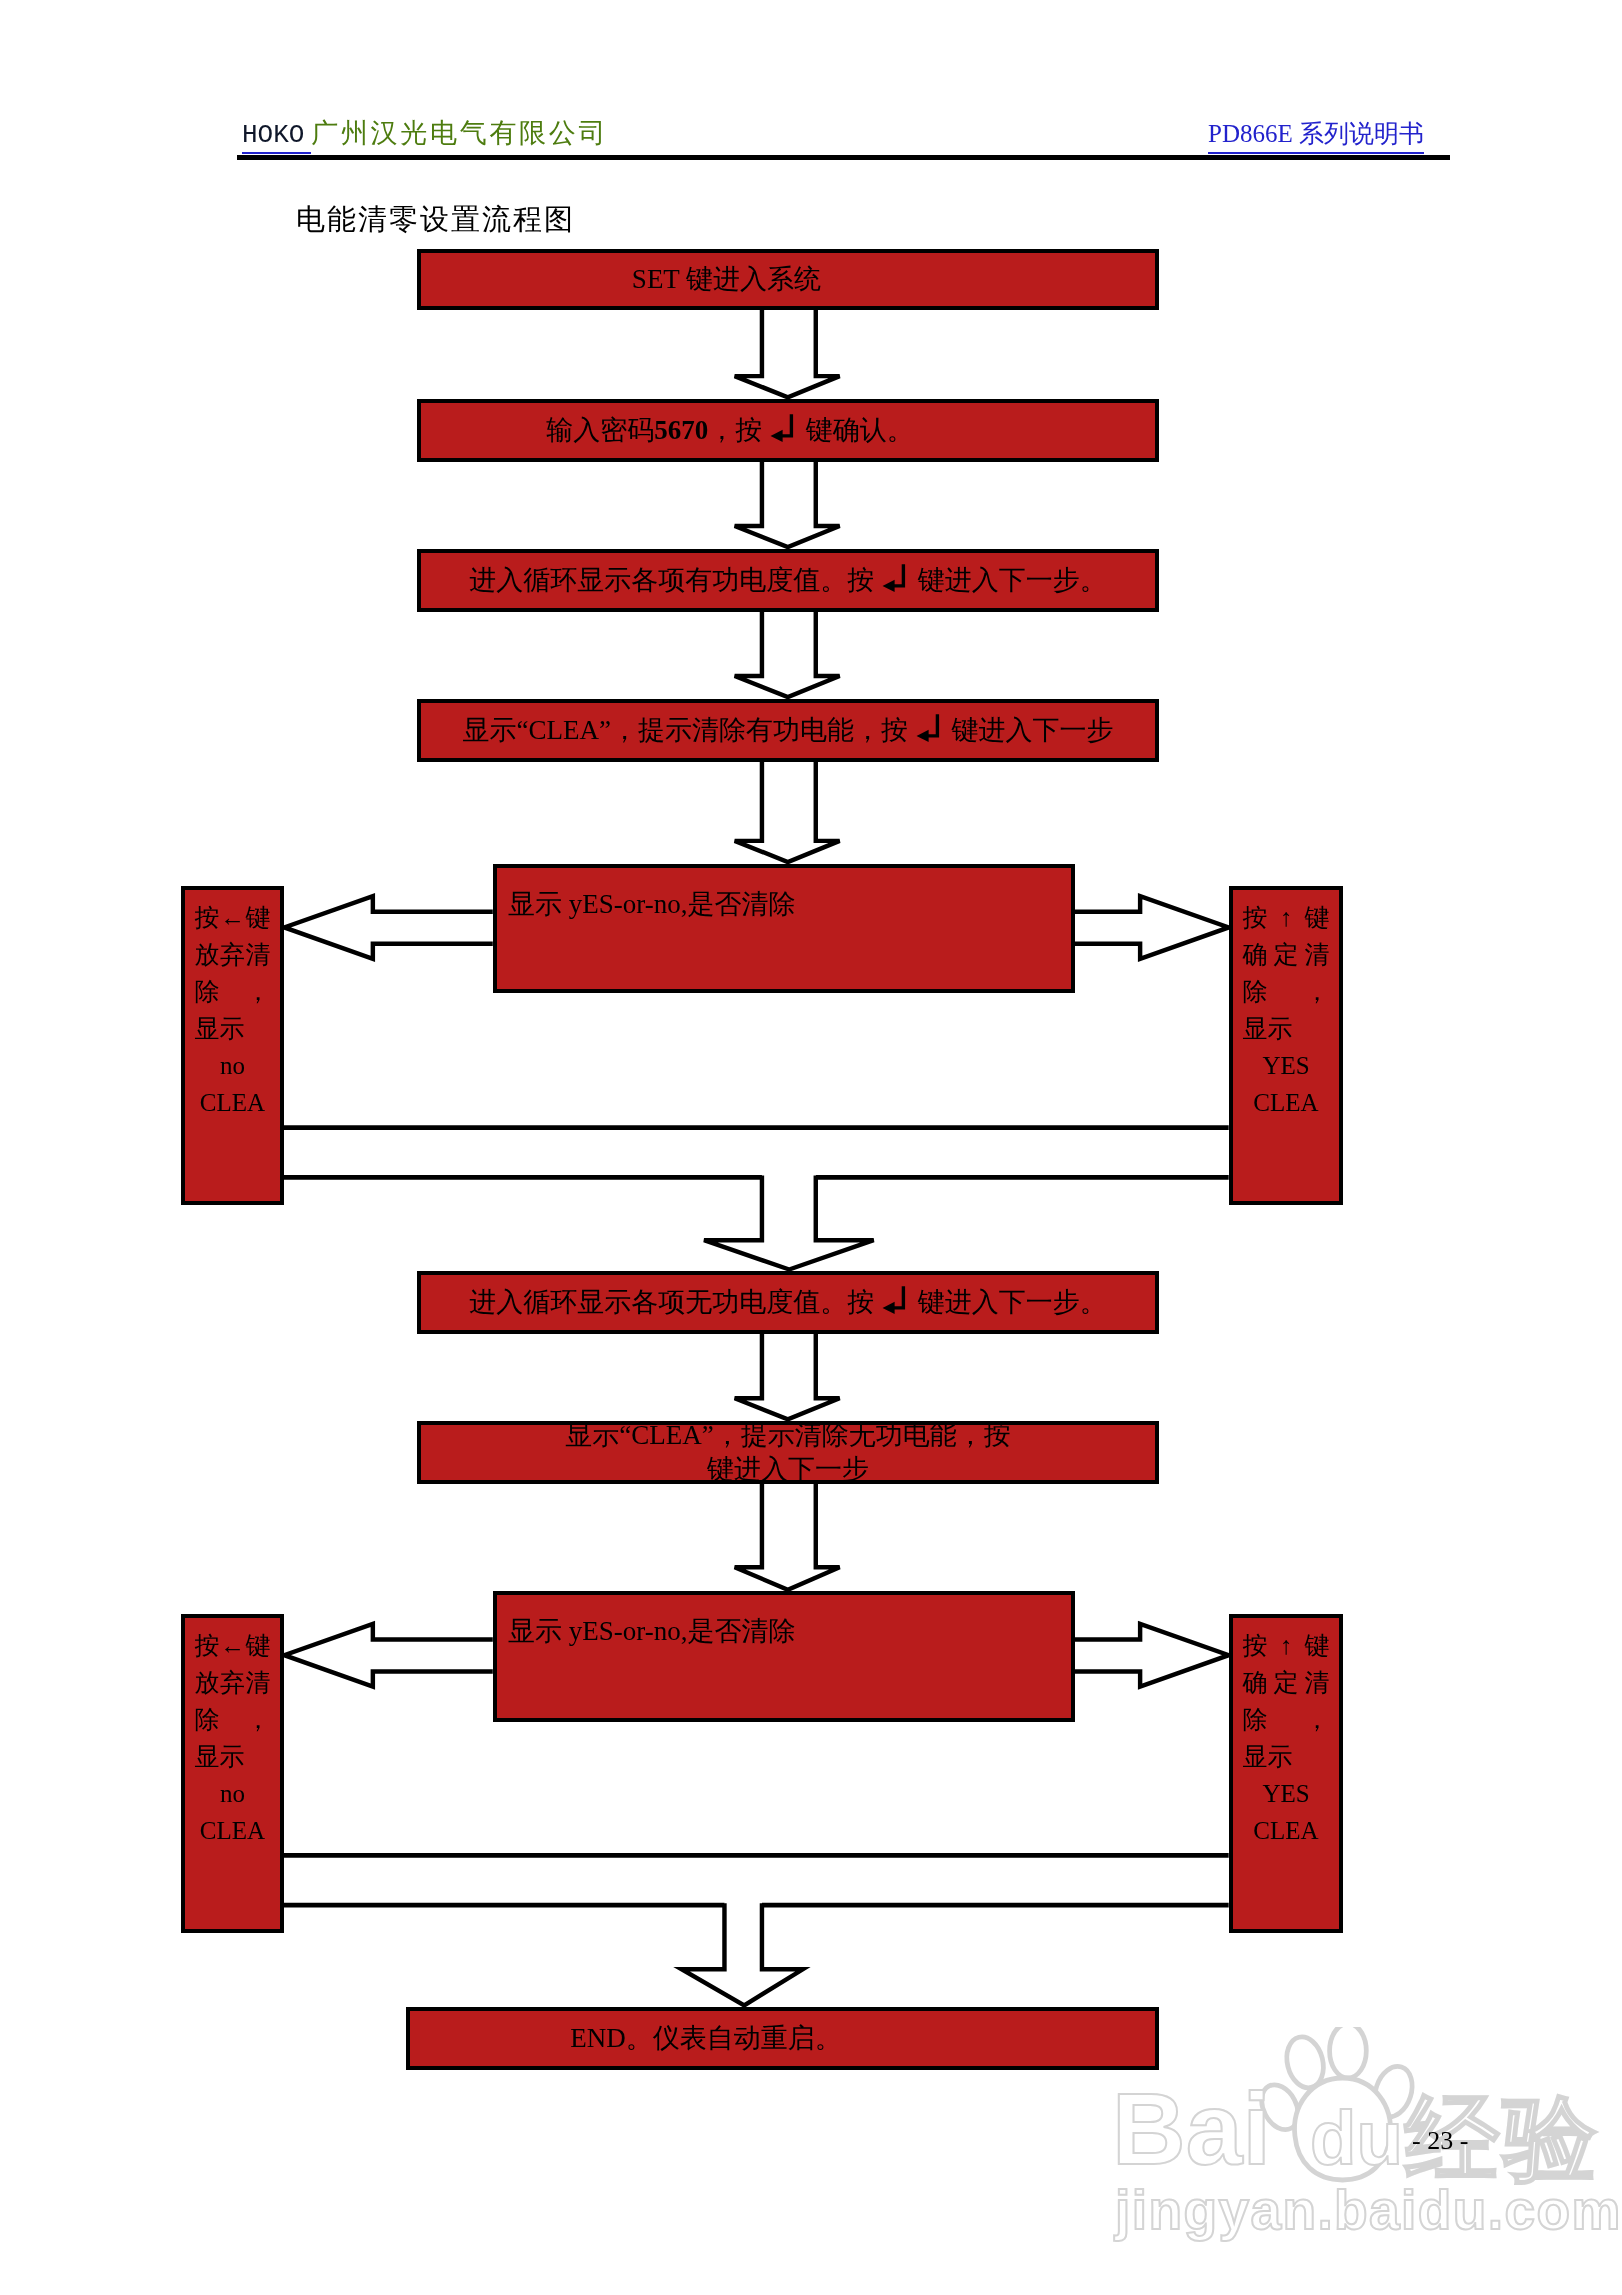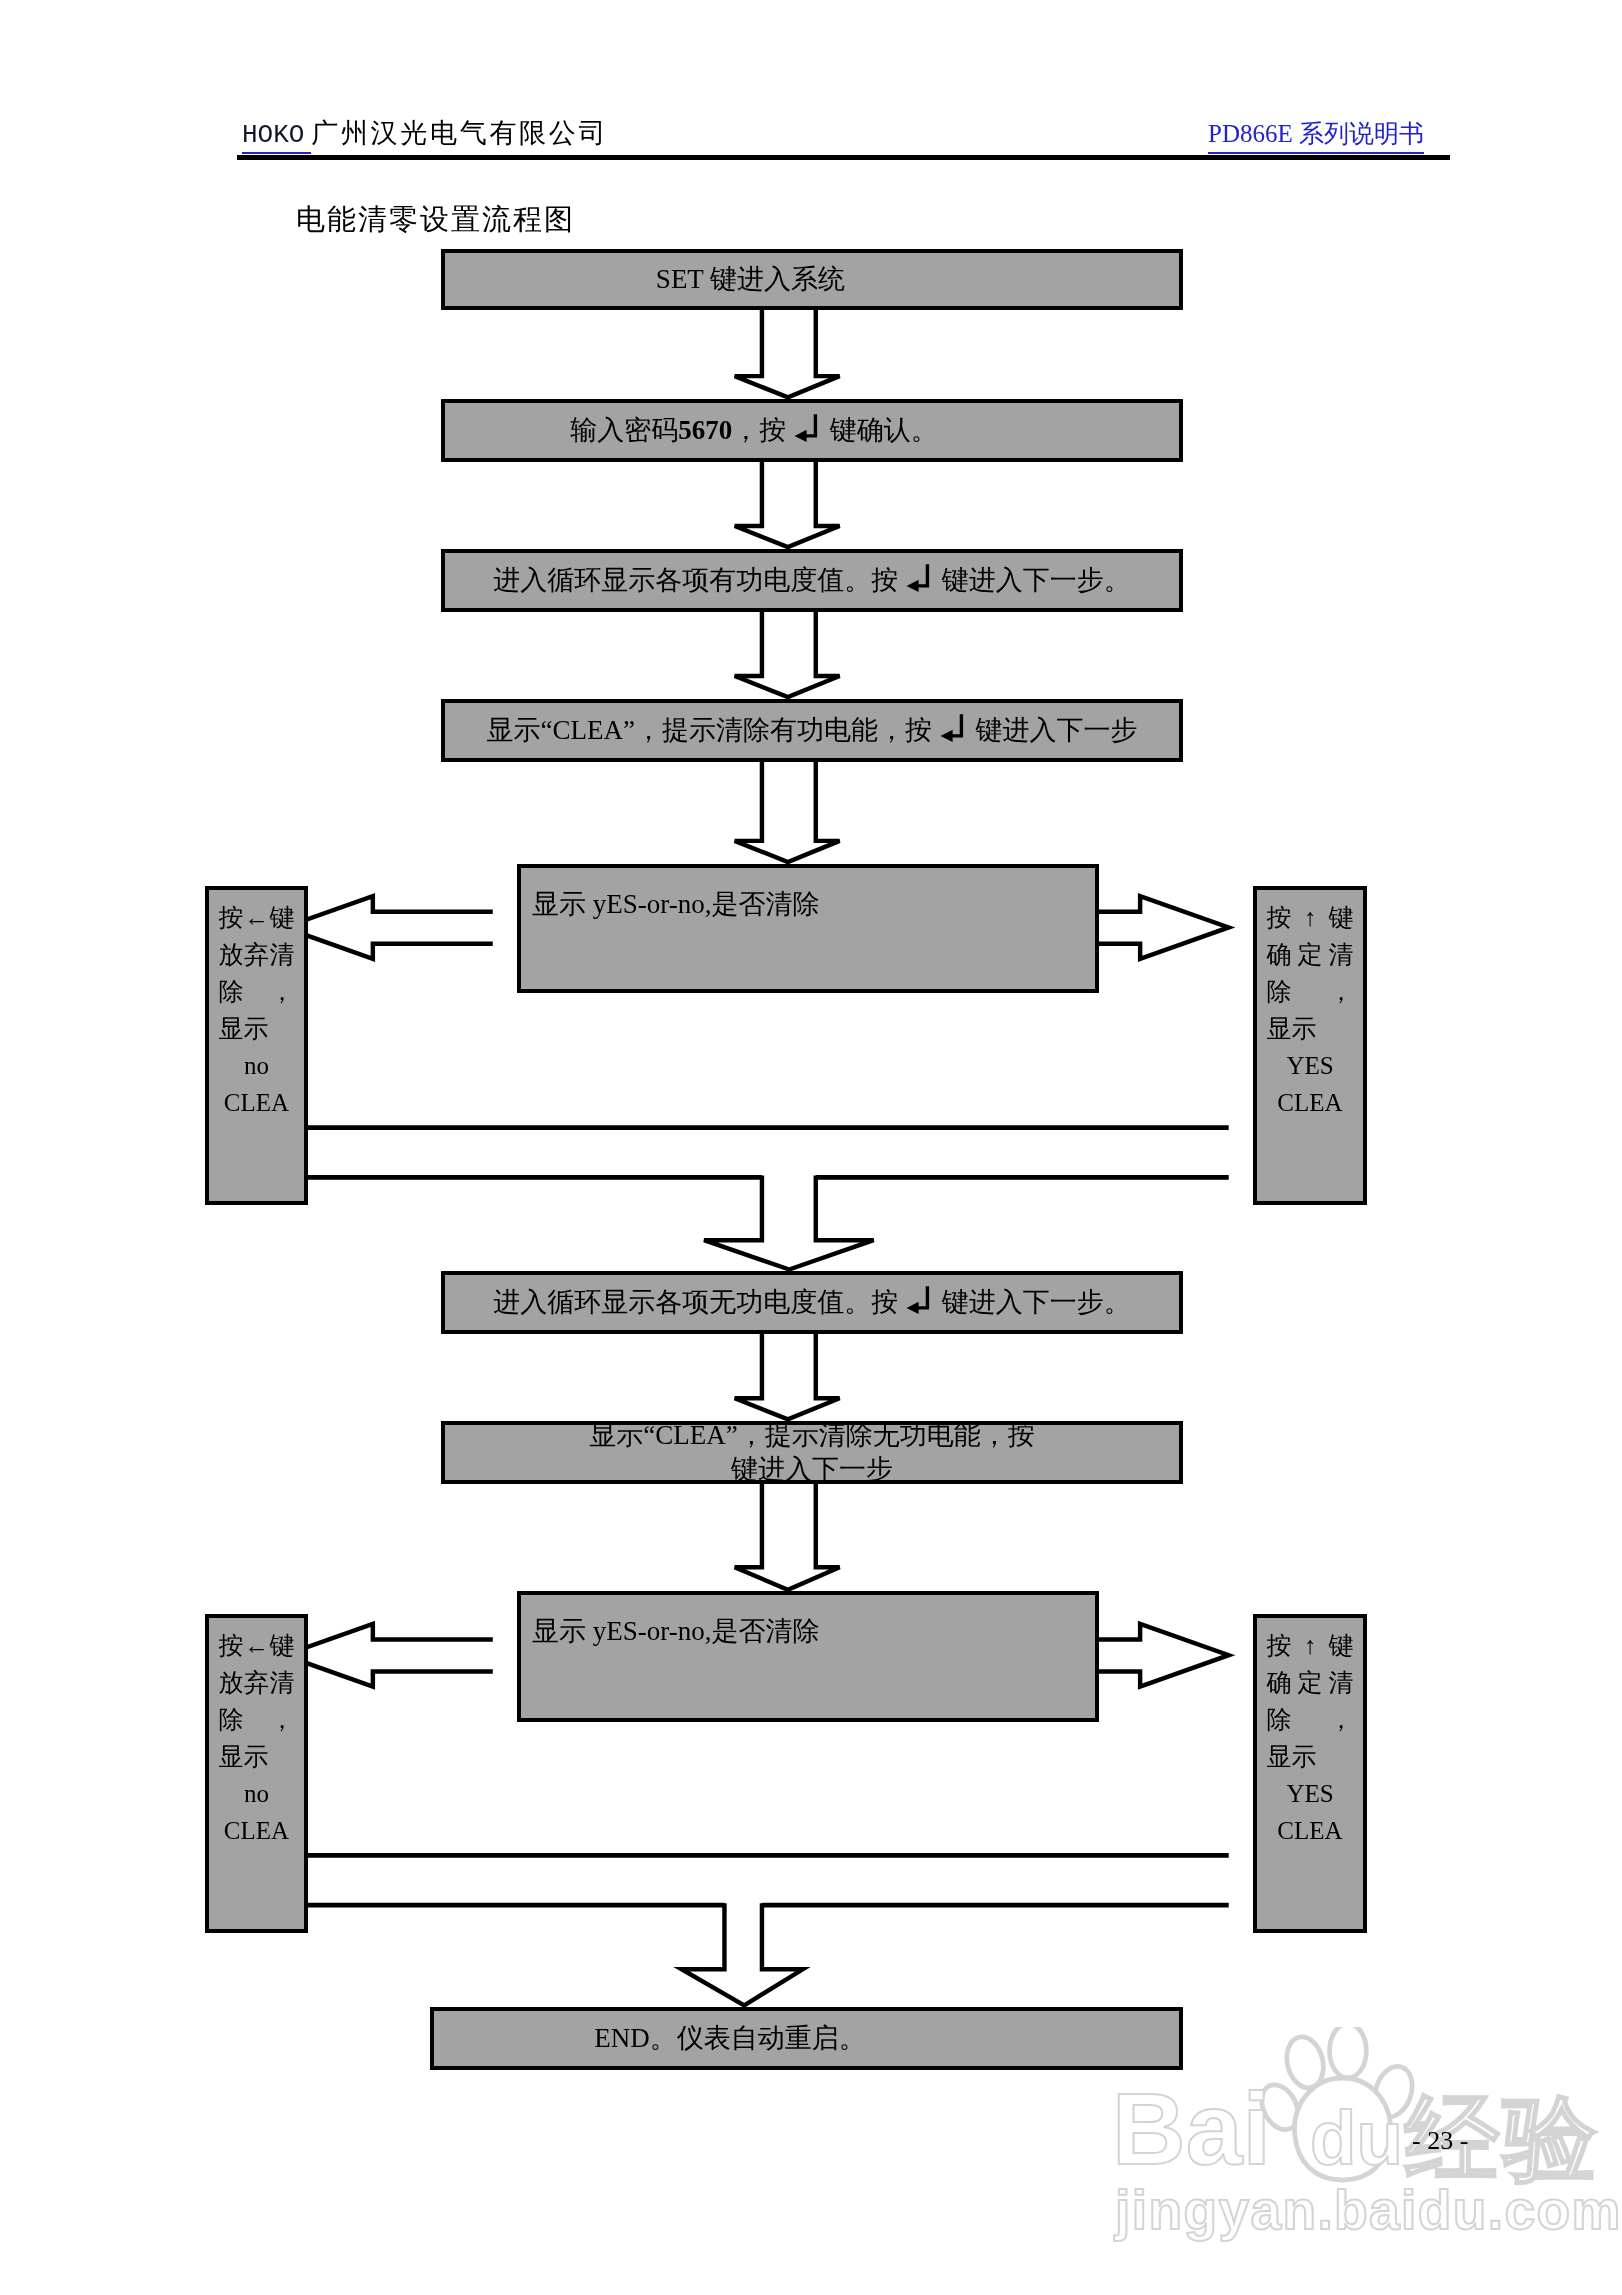--- a/index.html
+++ b/index.html
@@ -3,30 +3,30 @@
 <meta charset="utf-8">
 <style>
   html,body{margin:0;padding:0;background:#888;}
   .page{
     position:relative;width:1622px;height:2295px;background:#ffffff;overflow:hidden;
     font-family:"Liberation Serif","DejaVu Serif",serif;color:#000;
   }
   
   .hdr-left{position:absolute;left:242px;top:115px;font-size:27px;white-space:nowrap;}
   .hdr-logo{font-family:"Liberation Mono","DejaVu Sans Mono",monospace;font-size:26px;color:#0f172a;border-bottom:2.7px solid #2222cc;padding:0 6.8px 2px 0;}
-  .hdr-company{letter-spacing:2.7px;color:#000000;}
+  .hdr-company{letter-spacing:2.7px;color:#4d7c0f;}
   .hdr-right{position:absolute;left:1208px;top:117px;font-size:25px;color:#2222cc;border-bottom:2.7px solid #2222cc;padding-bottom:2px;white-space:nowrap;}
   .hdr-rule{position:absolute;left:237px;top:155px;width:1213px;height:4.8px;background:#000;}
   .doc-title{position:absolute;left:296px;top:200px;font-size:29px;letter-spacing:2px;}
 
   
   .fbox{
-    position:absolute;box-sizing:border-box;border:4.1px solid #000;background:#a3a3a3;
+    position:absolute;box-sizing:border-box;border:4.1px solid #000;background:#b91c1c;
     display:flex;align-items:center;justify-content:center;
-    font-size:27px;line-height:1.25;white-space:nowrap;z-index:2;margin-left:24px;
+    font-size:27px;line-height:1.25;white-space:nowrap;z-index:2;
   }
   .b-main{left:417px;width:742px;}
   .bold{font-weight:bold;}
   .decision{justify-content:flex-start;align-items:flex-start;padding:20.4px 0 0 11px;}
   .sidebox{display:block;padding:9.5px 9.5px 0 9.5px;font-size:25px;}
   .sidebox .sl{display:flex;justify-content:space-between;align-items:center;height:37px;}
   .sidebox .sl-left{justify-content:flex-start;}
   .sidebox .sl-center{justify-content:center;}
   .enter-icon{vertical-align:-11px;margin:0 6.8px;}
 

